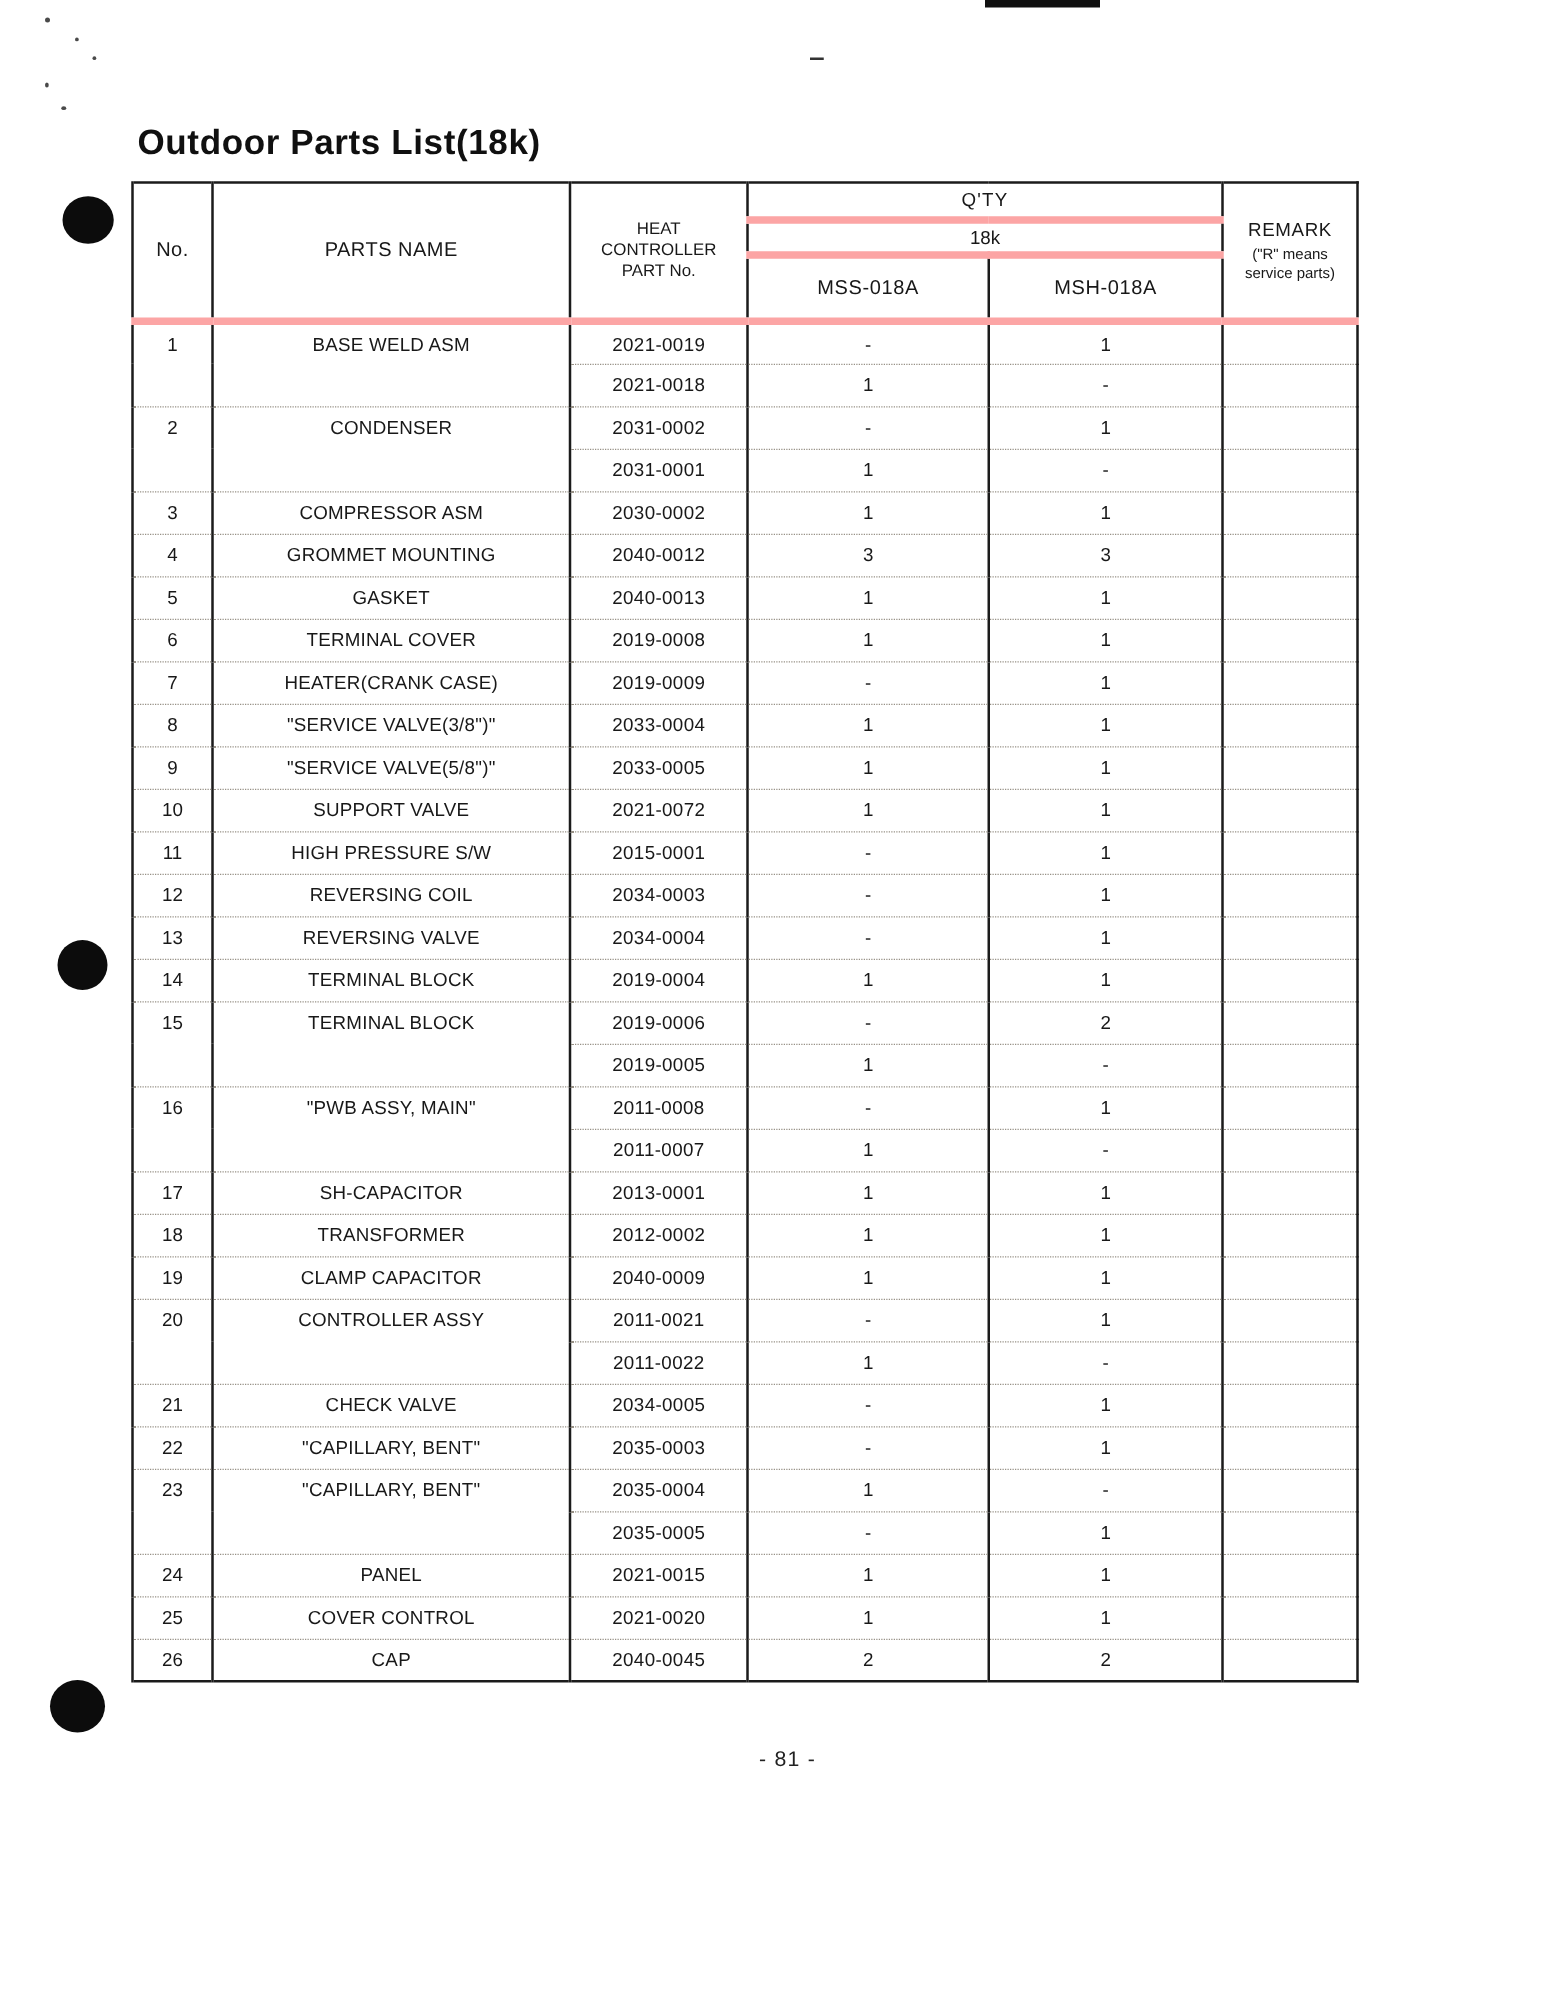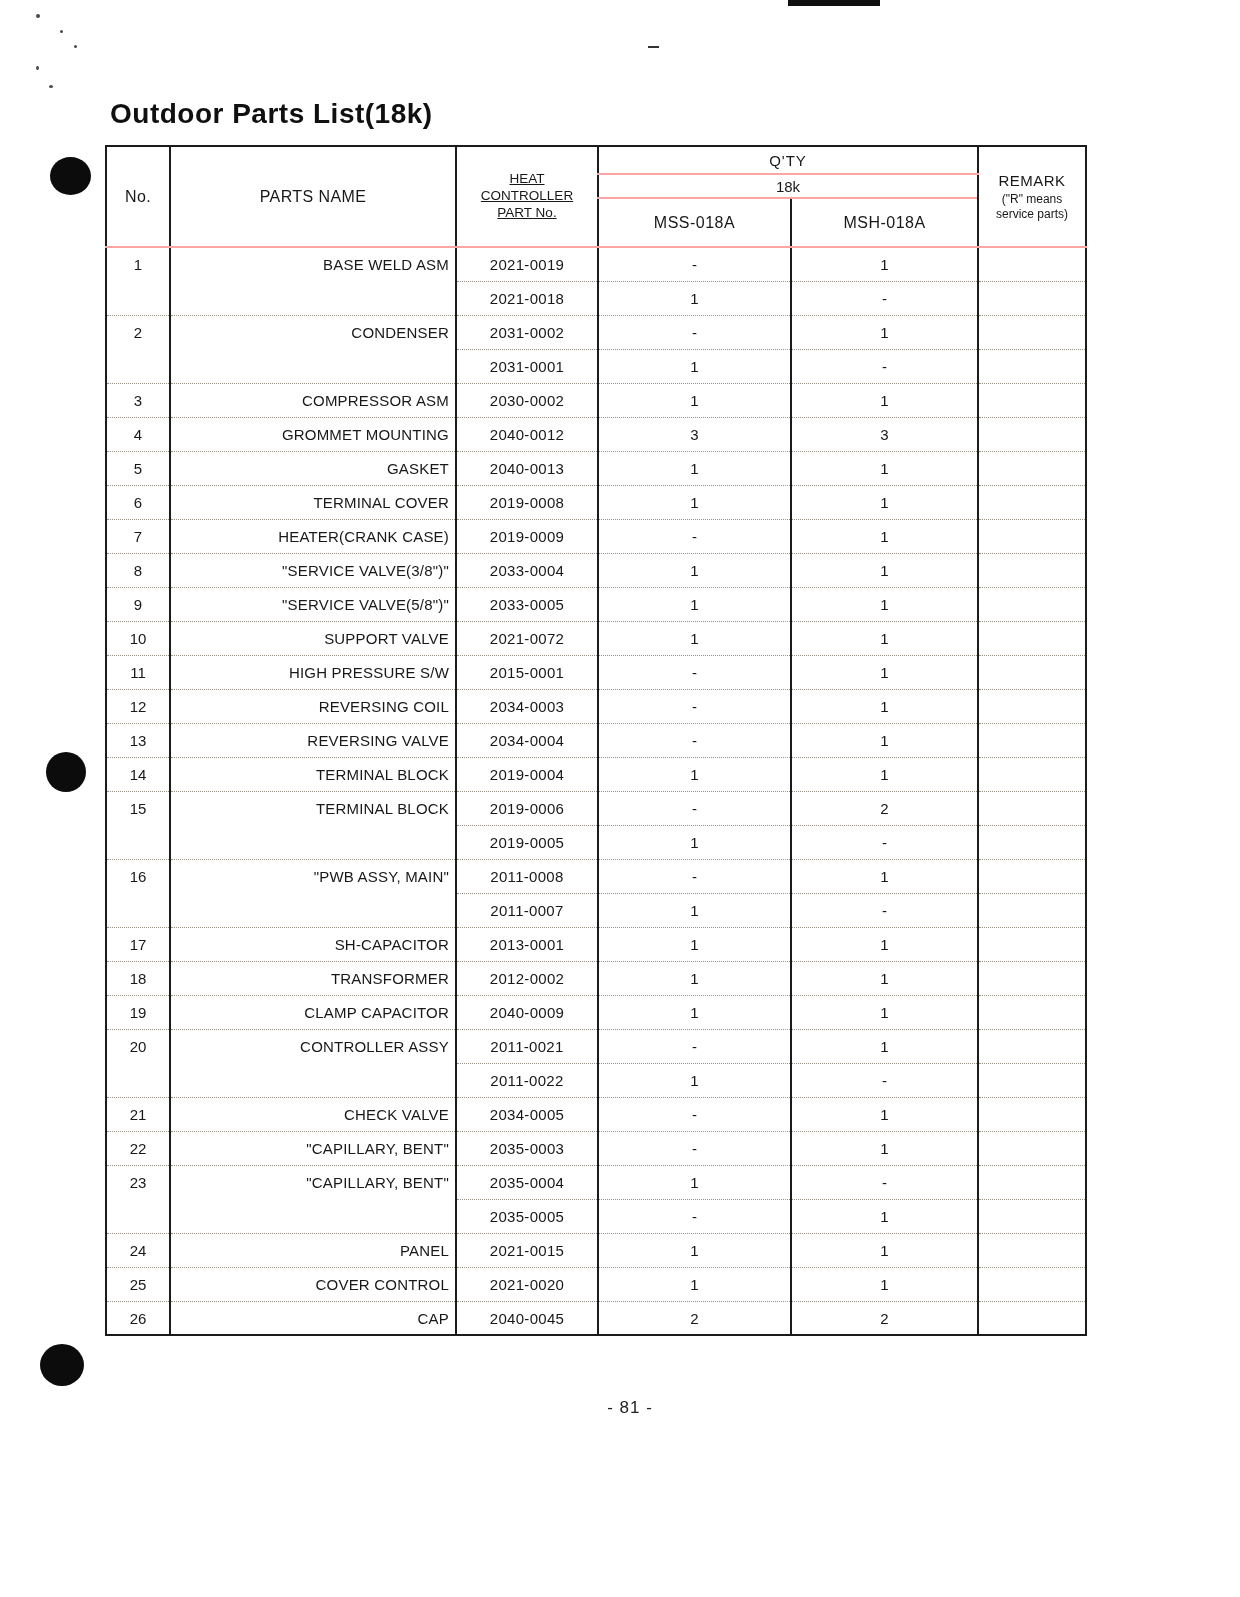--- a/index.html
+++ b/index.html
@@ -32,42 +32,42 @@
     table-layout: fixed;
     border: 2px solid #1b1b1b;
     font-size: 15px;
   }
   .parts th, .parts td {
     border-left: 2px solid #1b1b1b;
     padding: 0 6px;
     color: #181818;
   }
   .parts th {
-    border-bottom: 2px solid #fca5a5;
+    border-bottom: 6px solid #fca5a5;
     font-weight: 400;
     text-align: center;
     vertical-align: middle;
   }
   .parts td {
     border-bottom: 1px dotted #979186;
     vertical-align: top;
     padding-top: 8px;
     height: 34px;
     box-sizing: border-box;
   }
   .h-no, .h-name { font-size: 16px; letter-spacing: 0.4px; margin-left: 40px; }
-  .h-partno { font-size: 13.5px; line-height: 1.25; text-decoration: underline; }
+  .h-partno { font-size: 13.5px; line-height: 1.25; }
   .h-qty   { height: 26px; font-size: 15px; letter-spacing: 1px; }
   .h-18k   { height: 22px; font-size: 15px; }
   .h-model { height: 47px; font-size: 16px; letter-spacing: 0.5px; border-radius: 14px; }
   .h-remark .remark-title { font-size: 15px; letter-spacing: 0.5px; margin-bottom: 3px; }
   .h-remark .remark-note  { font-size: 12px; line-height: 1.25; }
 
   .cell-no     { text-align: center; }
-  .cell-name   { text-align: right; padding-left: 20px; letter-spacing: 0.2px; }
+  .cell-name   { text-align: center; padding-left: 20px; letter-spacing: 0.2px; }
   .cell-partno { text-align: center; letter-spacing: 0.3px; }
   .cell-qty    { text-align: center; }
   .cell-remark { }
 
   
   .page-number {
     position: absolute;
     left: 0; top: 1398px;
     width: 1210px;
     text-align: center;

